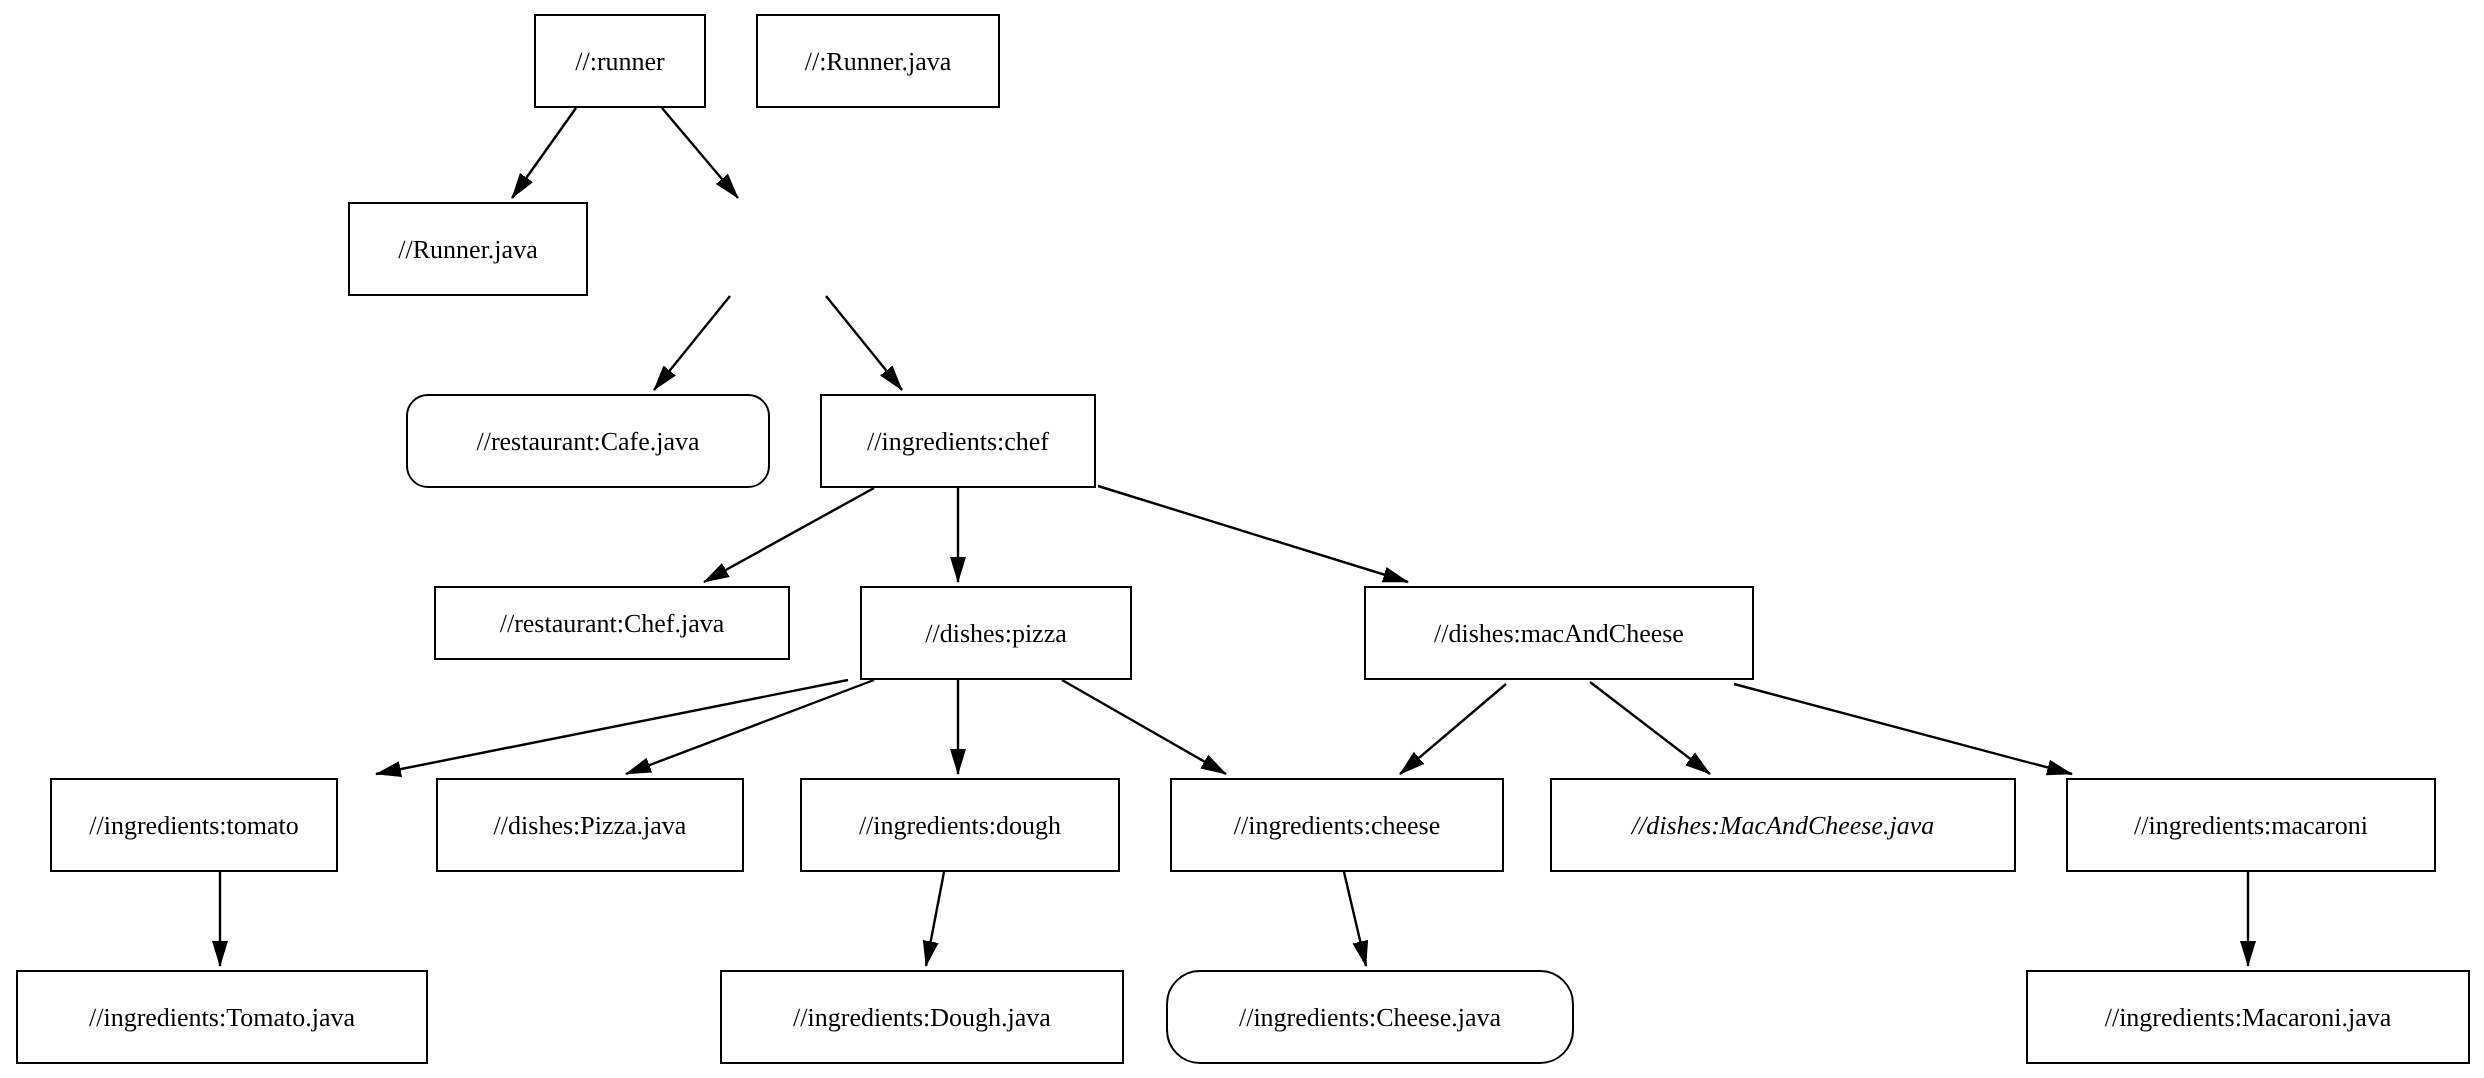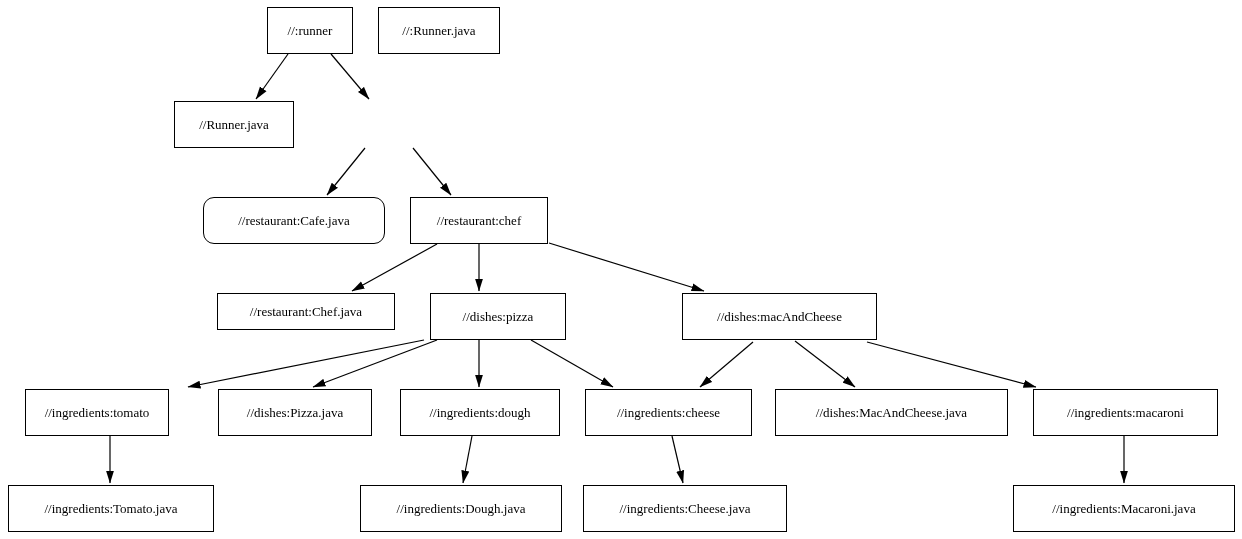--- a/index.html
+++ b/index.html
@@ -74,21 +74,21 @@
     <div class="node" style="left: 378px; top: 7px; width: 122px; height: 47px; background: rgb(255, 255, 255); border-color: rgb(0, 0, 0); color: rgb(0, 0, 0);">
       <span>//:Runner.java</span>
     </div>
     <div class="node" style="left: 174px; top: 101px; width: 120px; height: 47px; background: rgb(255, 255, 255); border-color: rgb(0, 0, 0); color: rgb(0, 0, 0);">
       <span>//Runner.java</span>
     </div>
     <div class="node" style="left: 203px; top: 197px; width: 182px; height: 47px; background: rgb(255, 255, 255); border-color: rgb(0, 0, 0); color: rgb(0, 0, 0); border-radius: 11px;">
       <span>//restaurant:Cafe.java</span>
     </div>
     <div class="node" style="left: 410px; top: 197px; width: 138px; height: 47px; background: rgb(255, 255, 255); border-color: rgb(0, 0, 0); color: rgb(0, 0, 0);">
-      <span>//restaurant:chef</span>
+      <span>//ingredients:chef</span>
     </div>
     <div class="node" style="left: 217px; top: 293px; width: 178px; height: 37px; background: rgb(255, 255, 255); border-color: rgb(0, 0, 0); color: rgb(0, 0, 0);">
       <span>//restaurant:Chef.java</span>
     </div>
     <div class="node" style="left: 430px; top: 293px; width: 136px; height: 47px; background: rgb(255, 255, 255); border-color: rgb(0, 0, 0); color: rgb(0, 0, 0);">
       <span>//dishes:pizza</span>
     </div>
     <div class="node" style="left: 682px; top: 293px; width: 195px; height: 47px; background: rgb(255, 255, 255); border-color: rgb(0, 0, 0); color: rgb(0, 0, 0);">
       <span>//dishes:macAndCheese</span>
     </div>
@@ -97,31 +97,31 @@
     </div>
     <div class="node" style="left: 218px; top: 389px; width: 154px; height: 47px; background: rgb(255, 255, 255); border-color: rgb(0, 0, 0); color: rgb(0, 0, 0);">
       <span>//dishes:Pizza.java</span>
     </div>
     <div class="node" style="left: 400px; top: 389px; width: 160px; height: 47px; background: rgb(255, 255, 255); border-color: rgb(0, 0, 0); color: rgb(0, 0, 0);">
       <span>//ingredients:dough</span>
     </div>
     <div class="node" style="left: 585px; top: 389px; width: 167px; height: 47px; background: rgb(255, 255, 255); border-color: rgb(0, 0, 0); color: rgb(0, 0, 0);">
       <span>//ingredients:cheese</span>
     </div>
-    <div class="node" style="left: 775px; top: 389px; width: 233px; height: 47px; background: rgb(255, 255, 255); border-color: rgb(0, 0, 0); color: rgb(0, 0, 0);">
+    <div class="node" style="left: 775px; top: 389px; width: 233px; height: 47px; background: rgb(255, 255, 255); border-color: rgb(0, 0, 0); color: rgb(0, 0, 0); font-style: italic;">
       <span>//dishes:MacAndCheese.java</span>
     </div>
     <div class="node" style="left: 1033px; top: 389px; width: 185px; height: 47px; background: rgb(255, 255, 255); border-color: rgb(0, 0, 0); color: rgb(0, 0, 0);">
       <span>//ingredients:macaroni</span>
     </div>
     <div class="node" style="left: 8px; top: 485px; width: 206px; height: 47px; background: rgb(255, 255, 255); border-color: rgb(0, 0, 0); color: rgb(0, 0, 0);">
       <span>//ingredients:Tomato.java</span>
     </div>
     <div class="node" style="left: 360px; top: 485px; width: 202px; height: 47px; background: rgb(255, 255, 255); border-color: rgb(0, 0, 0); color: rgb(0, 0, 0);">
       <span>//ingredients:Dough.java</span>
     </div>
-    <div class="node" style="left: 583px; top: 485px; width: 204px; height: 47px; background: rgb(255, 255, 255); border-color: rgb(0, 0, 0); color: rgb(0, 0, 0);">
+    <div class="node" style="left: 583px; top: 485px; width: 204px; height: 47px; background: rgb(255, 255, 255); border-color: rgb(0, 0, 0); color: rgb(0, 0, 0); border-radius: 17px;">
       <span>//ingredients:Cheese.java</span>
     </div>
     <div class="node" style="left: 1013px; top: 485px; width: 222px; height: 47px; background: rgb(255, 255, 255); border-color: rgb(0, 0, 0); color: rgb(0, 0, 0);">
       <span>//ingredients:Macaroni.java</span>
     </div>
   </div>
 
 </body></html>

